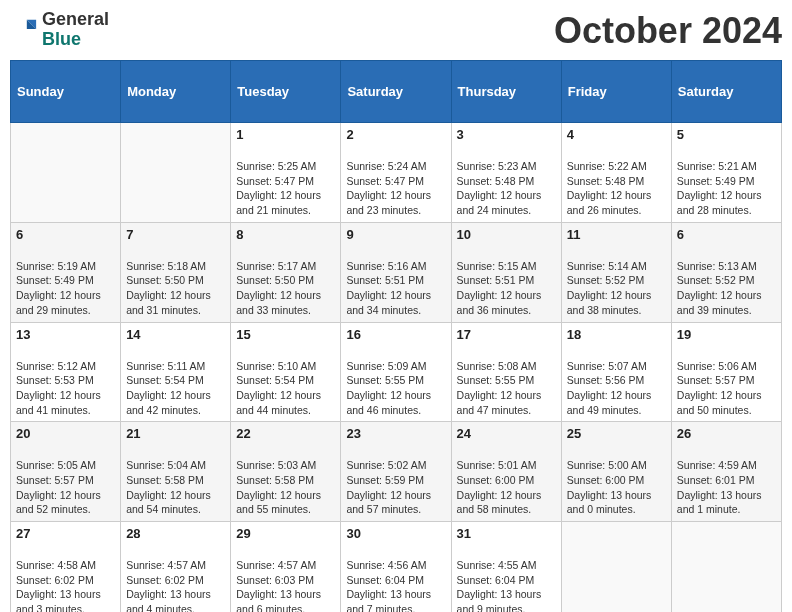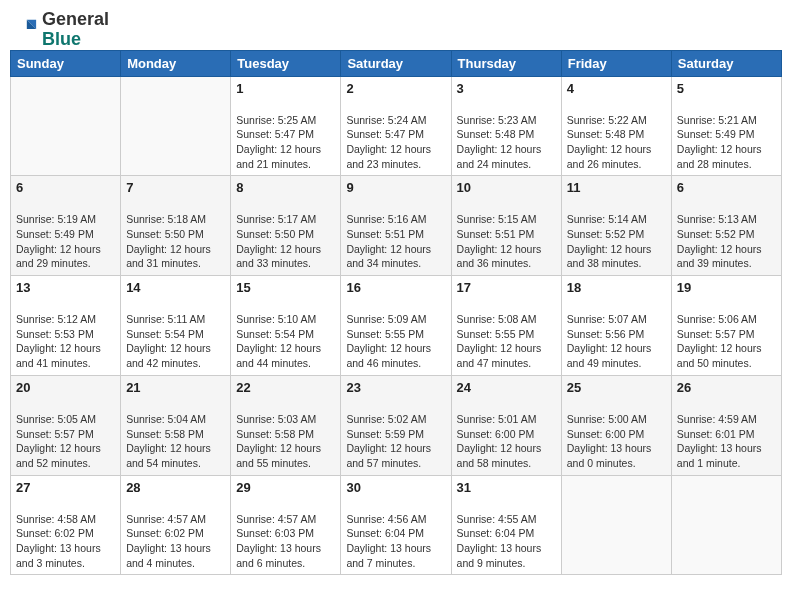--- a/index.html
+++ b/index.html
@@ -7,20 +7,21 @@
       font-family: Arial, sans-serif;
       background: #fff;
       width: 792px;
       min-height: 612px;
       padding: 10px;
     }
     .header {
       display: flex;
       justify-content: space-between;
       align-items: flex-start;
+      margin-bottom: 8px;
       gap: 44px;
     }
     .logo {
       display: flex;
       align-items: center;
       gap: 4px;
     }
     .logo-text {
       font-size: 18px;
       font-weight: bold;
@@ -45,21 +46,21 @@
       color: #444;
     }
     .calendar {
       width: 100%;
       border-collapse: collapse;
       font-size: 11px;
     }
     .calendar thead th {
       background: #2a6db5;
       color: #fff;
-      padding: 5px 6px;
+      padding: 23px 6px;
       text-align: left;
       font-size: 13px;
       font-weight: bold;
       border: 1px solid #1a5a9a;
     }
     .calendar tbody td {
       vertical-align: top;
       border: 1px solid #ccc;
       padding: 4px 5px;
       width: 110px;
@@ -94,20 +95,21 @@
     <svg class="logo-icon" viewBox="0 0 30 30">
       <polygon points="18,4 28,4 28,14" fill="#2a6db5"></polygon>
       <polygon points="18,4 28,14 18,14" fill="#1a5a9a"></polygon>
     </svg>
     <div class="logo-text">
       <div class="logo-general">General</div>
       <div class="logo-blue">Blue</div>
     </div>
   </div>
   <div class="title-block">
+    <div class="month-title">October 2024</div>
   </div>
 </div>
 
 <table class="calendar">
   <thead>
     <tr>
     <th>Sunday</th>
         <th>Monday</th>
         <th>Tuesday</th>
         <th>Saturday</th>

